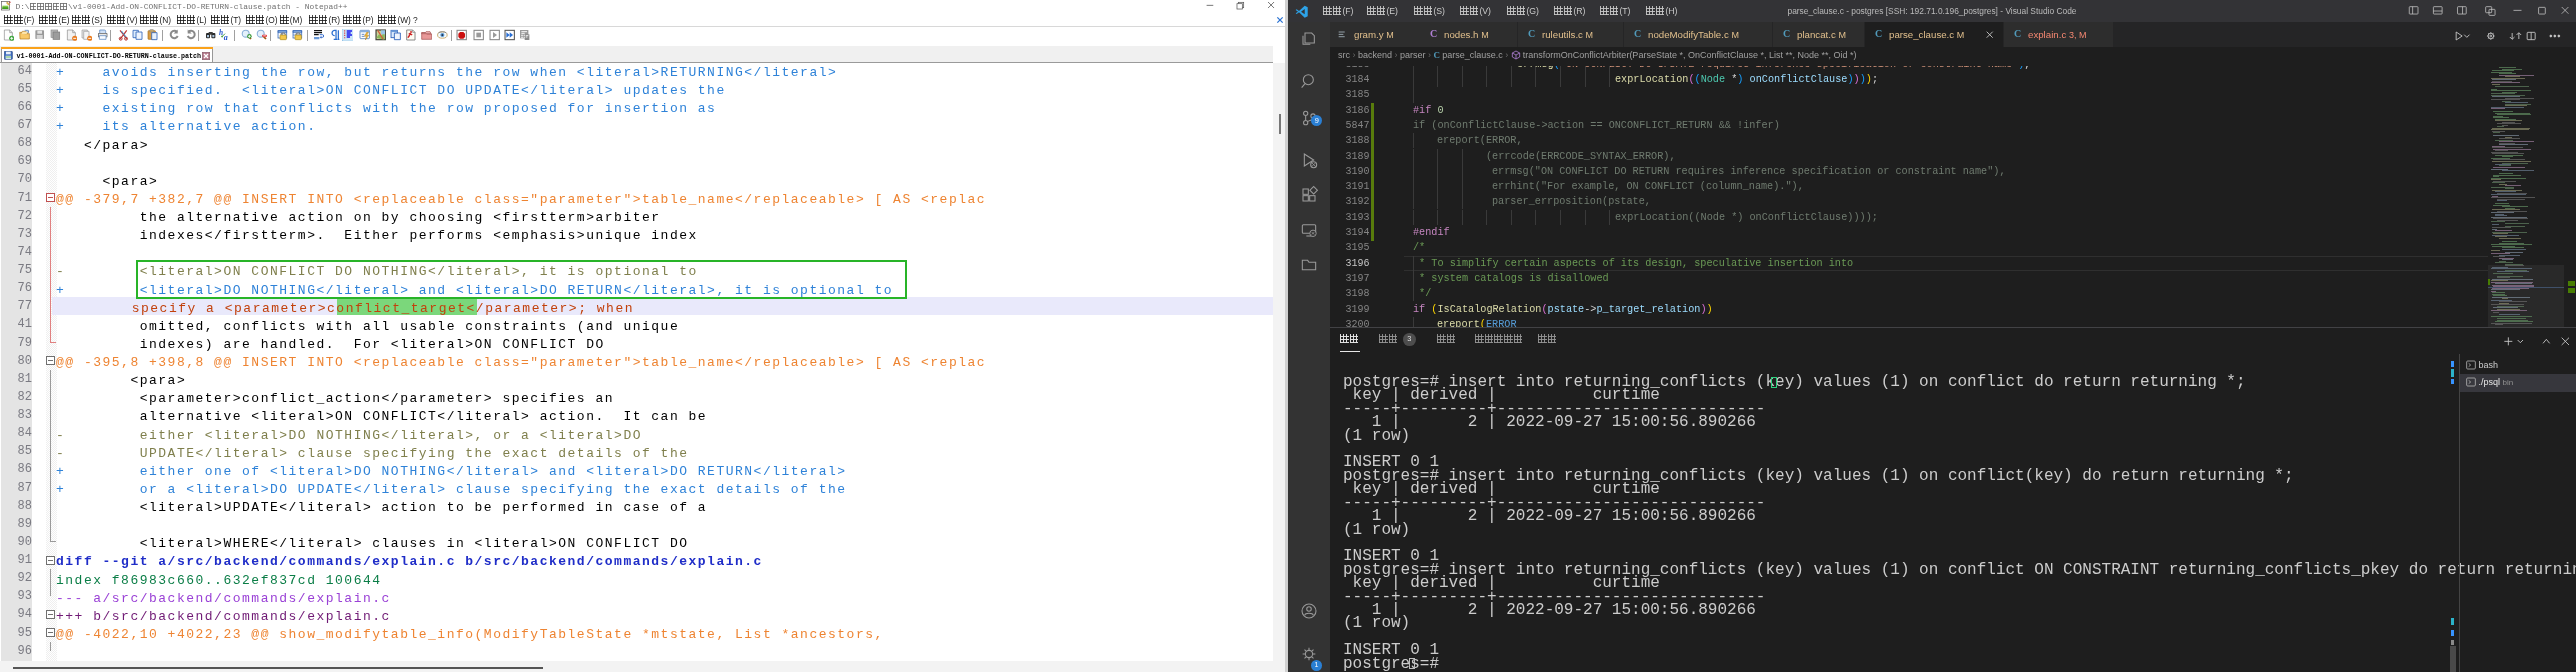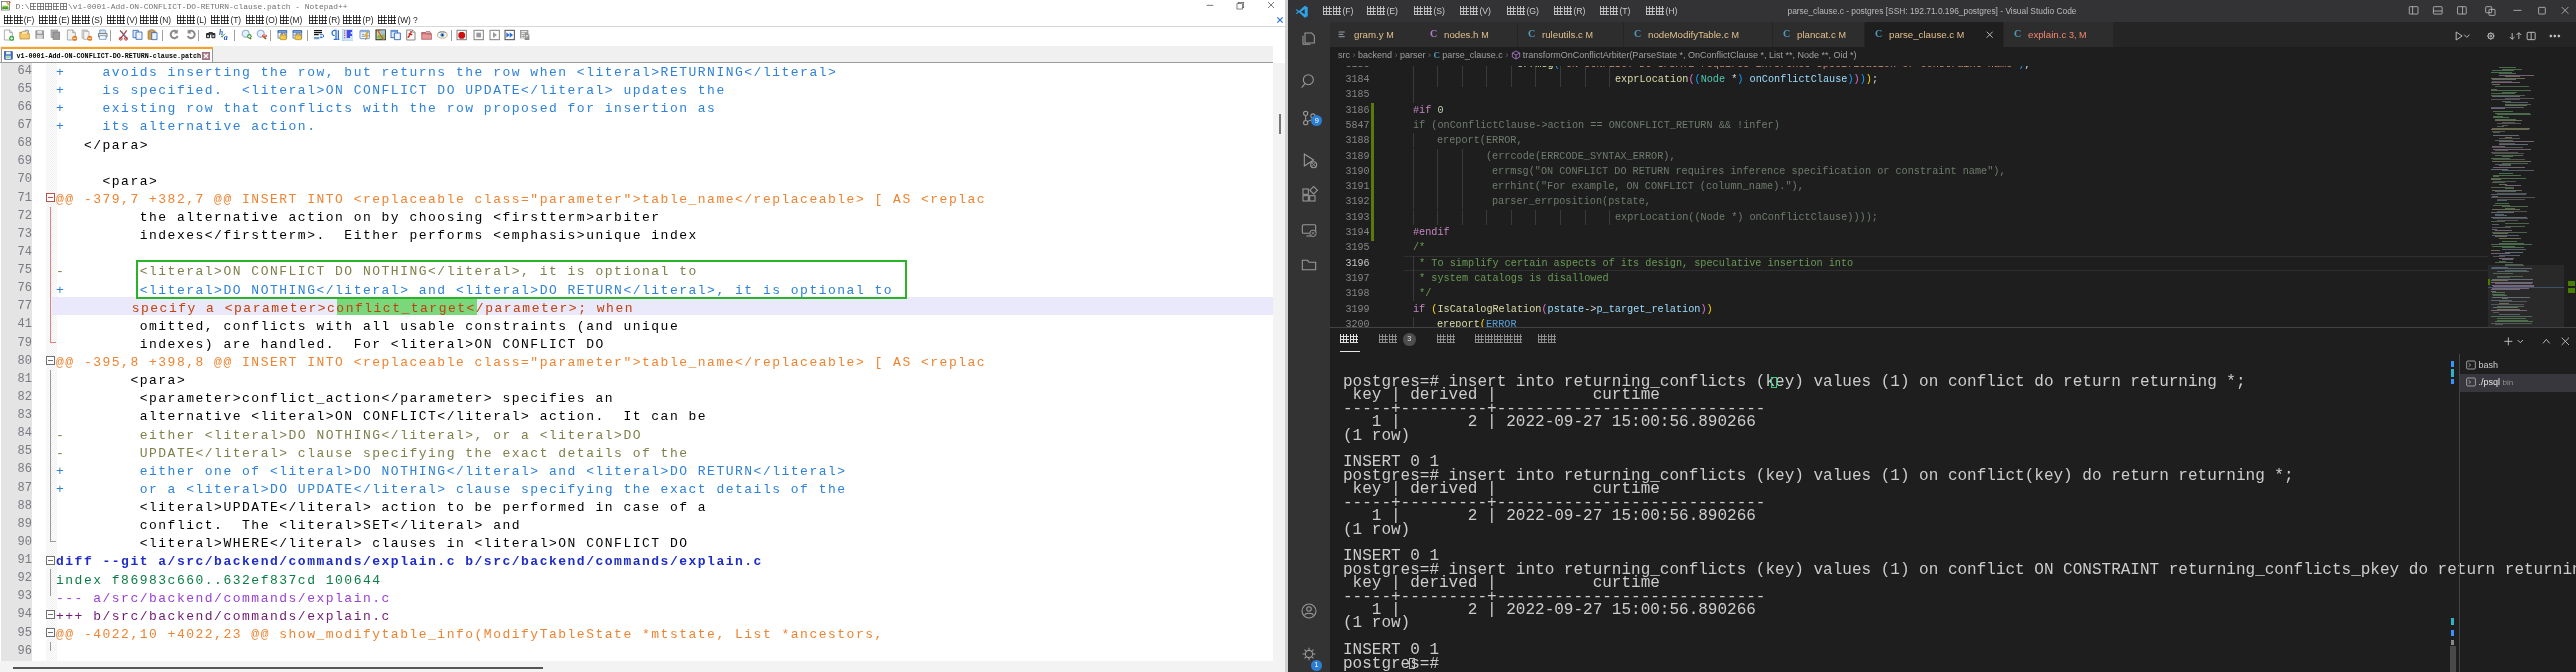--- a/index.html
+++ b/index.html
@@ -308,21 +308,20 @@
     <div class="nline" style="left:56px;top:427px;color:#7f7f4c;">-        either &lt;literal&gt;DO NOTHING&lt;/literal&gt;, or a &lt;literal&gt;DO</div>
     <div class="nnum" style="left:0;top:442px">85</div>
     <div class="nline" style="left:56px;top:445px;color:#7f7f4c;">-        UPDATE&lt;/literal&gt; clause specifying the exact details of the</div>
     <div class="nnum" style="left:0;top:460px">86</div>
     <div class="nline" style="left:56px;top:463px;color:#2e82d8;">+        either one of &lt;literal&gt;DO NOTHING&lt;/literal&gt; and &lt;literal&gt;DO RETURN&lt;/literal&gt;</div>
     <div class="nnum" style="left:0;top:479px">87</div>
     <div class="nline" style="left:56px;top:481px;color:#2e82d8;">+        or a &lt;literal&gt;DO UPDATE&lt;/literal&gt; clause specifying the exact details of the</div>
     <div class="nnum" style="left:0;top:497px">88</div>
     <div class="nline" style="left:56px;top:499px;color:#000000;">         &lt;literal&gt;UPDATE&lt;/literal&gt; action to be performed in case of a</div>
     <div class="nnum" style="left:0;top:515px">89</div>
-    <div class="nline" style="left:56px;top:517px;color:#000000;">         conflict.  The &lt;literal&gt;SET&lt;/literal&gt; and</div>
     <div class="nnum" style="left:0;top:533px">90</div>
     <div class="nline" style="left:56px;top:535px;color:#000000;">         &lt;literal&gt;WHERE&lt;/literal&gt; clauses in &lt;literal&gt;ON CONFLICT DO</div>
     <div class="nnum" style="left:0;top:551px">91</div>
     <div class="nline" style="left:56px;top:553px;color:#1f2dc8;font-weight:bold;">diff --git a/src/backend/commands/explain.c b/src/backend/commands/explain.c</div>
     <div class="nnum" style="left:0;top:569px">92</div>
     <div class="nline" style="left:56px;top:572px;color:#0a7d46;">index f86983c660..632ef837cd 100644</div>
     <div class="nnum" style="left:0;top:587px">93</div>
     <div class="nline" style="left:56px;top:590px;color:#9a41d6;">--- a/src/backend/commands/explain.c</div>
     <div class="nnum" style="left:0;top:605px">94</div>
     <div class="nline" style="left:56px;top:608px;color:#701a75;">+++ b/src/backend/commands/explain.c</div>

